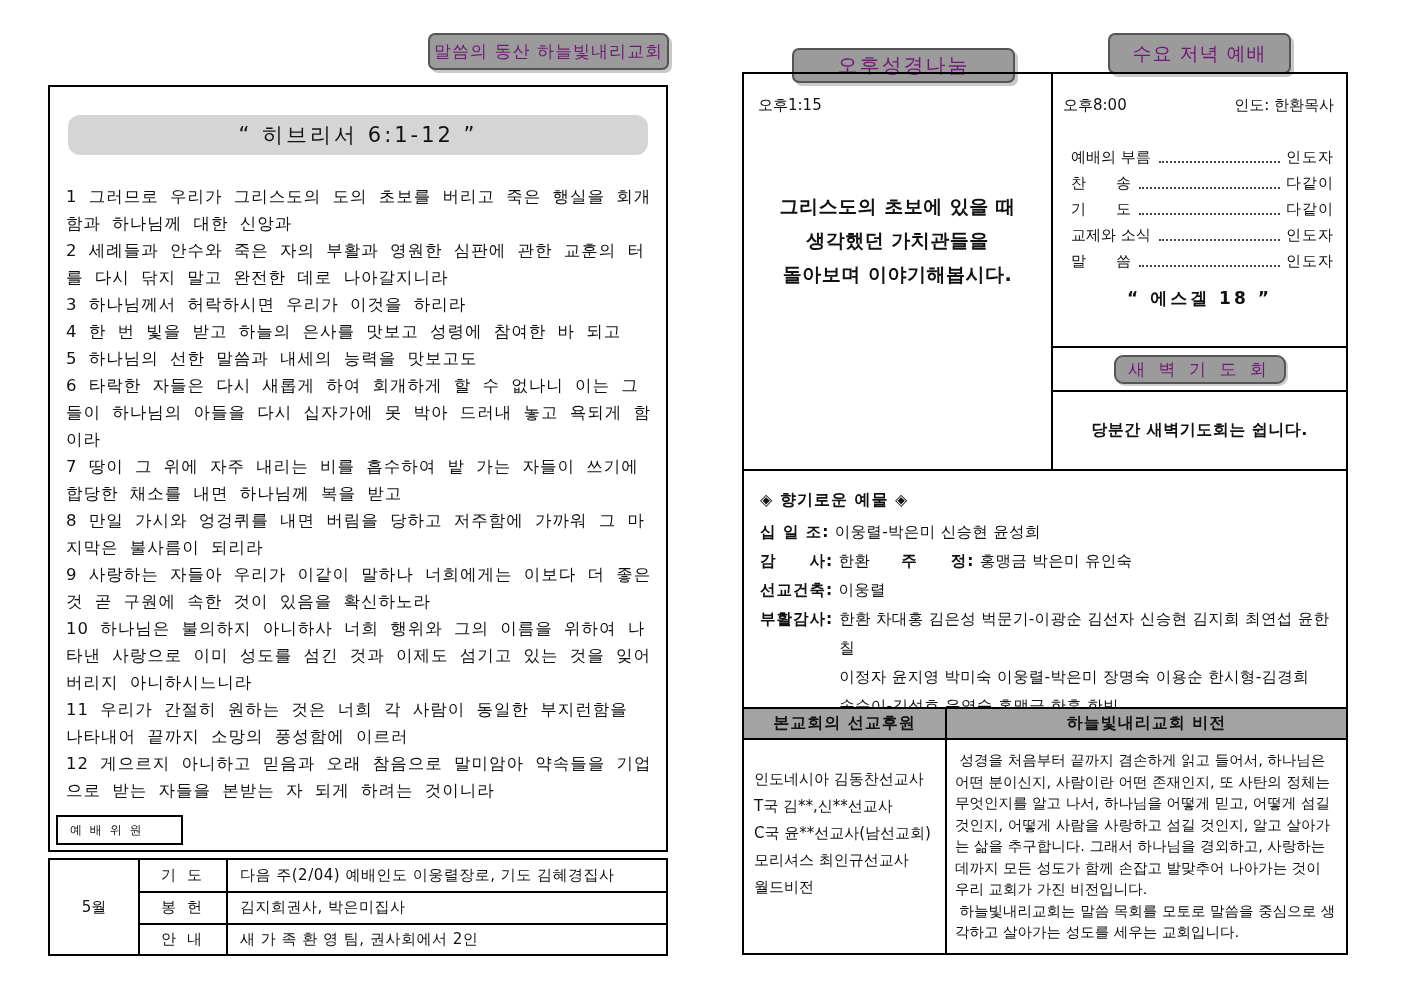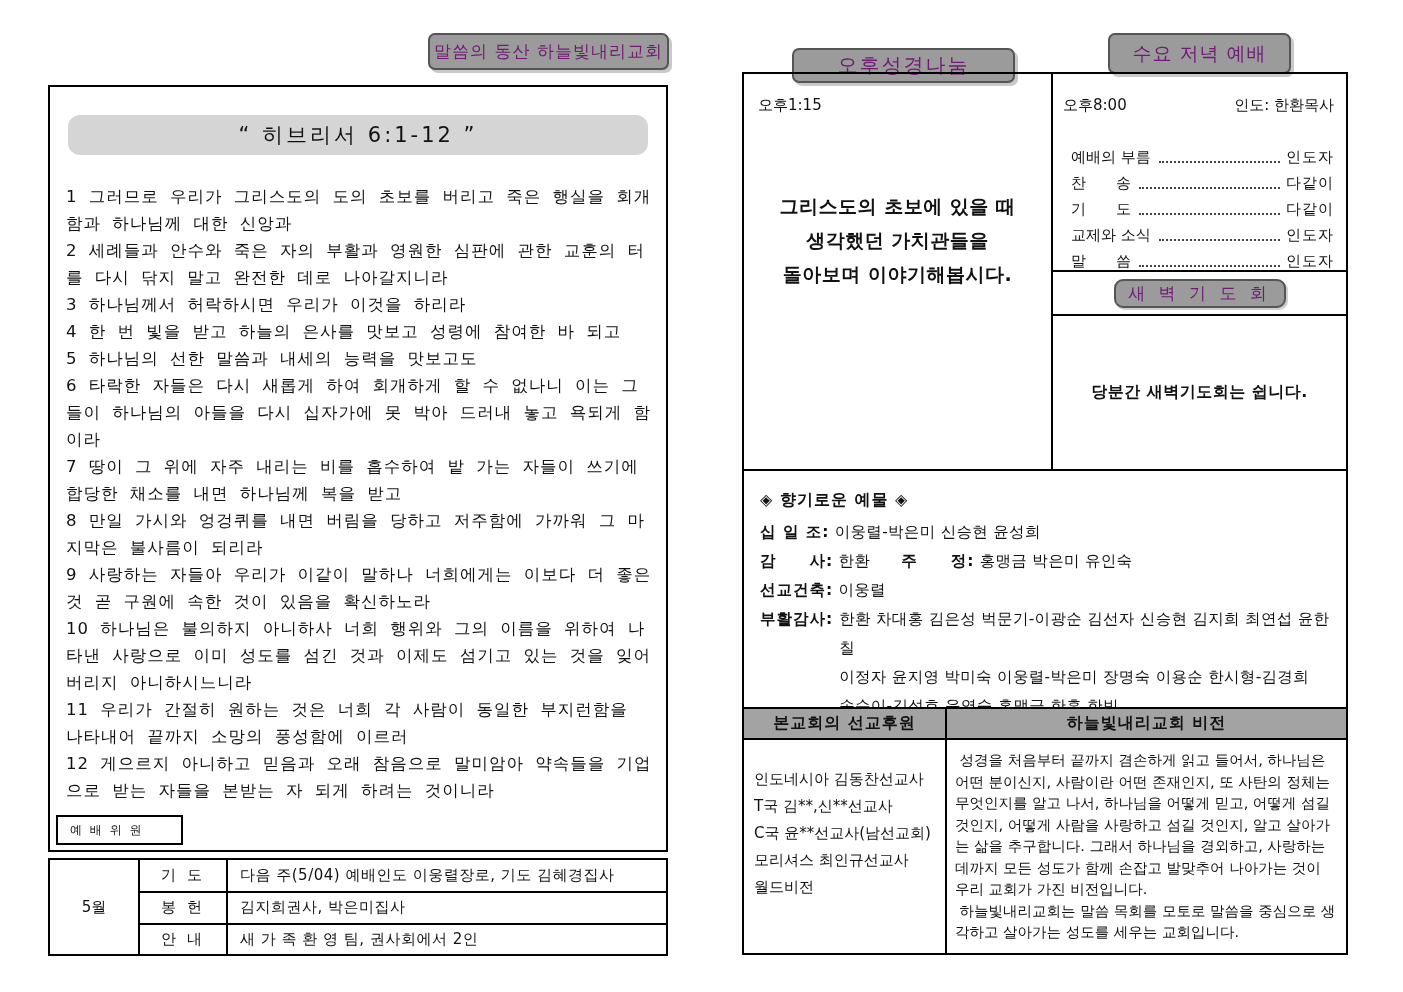--- a/index.html
+++ b/index.html
@@ -50,21 +50,21 @@
 
   .r-row1 { height:395px; display:flex; }
   .r-row1-left { width:307px; position:relative; }
   .study-time { position:absolute; left:14px; top:22px; font-size:15px; }
   .study-topic { margin-top:115px; text-align:center; font-weight:bold;
     font-size:19px; line-height:34px; letter-spacing:0.5px; }
   .r-row1-right { flex:1; border-left:2px solid #000; display:flex;
     flex-direction:column; }
   .svc-head { display:flex; justify-content:space-between;
     padding:22px 12px 0 10px; font-size:15px; }
-  .order-area { height:196px; }
+  .order-area { height:272px; }
   .order-list { margin:26px 12px 0 18px; }
   .order-item { display:flex; align-items:flex-end; height:26px; font-size:15px; }
   .order-item .leader { flex:1; border-bottom:2px dotted #444; margin:0 6px 4px 8px; }
   .order-item .who { letter-spacing:1px; }
   .svc-scripture { text-align:center; font-weight:bold; font-size:17px;
     letter-spacing:3px; margin-top:16px; }
   .dawn-row { height:46px; border-top:2px solid #000; border-bottom:2px solid #000;
     display:flex; align-items:center; justify-content:center; }
   .dawn-badge { width:172px; height:29px; font-size:17px; letter-spacing:4px;
     border-radius:9px; box-shadow:2px 2px 0 #cfcfcf; }
@@ -116,21 +116,21 @@
     <div>11 우리가 간절히 원하는 것은 너희 각 사람이 동일한 부지런함을 나타내어 끝까지 소망의 풍성함에 이르러</div>
     <div>12 게으르지 아니하고 믿음과 오래 참음으로 말미암아 약속들을 기업으로 받는 자들을 본받는 자 되게 하려는 것이니라</div>
   </div>
 
   <div class="committee-pill">예 배 위 원</div>
 </div>
 
 <div class="left-table">
   <div class="cell month">5월</div>
   <div class="cell lab row1">기 도</div>
-  <div class="cell val row1">다음 주(5/04) 예배인도 이웅렬장로, 기도 김혜경집사</div>
+  <div class="cell val row1">다음 주(2/04) 예배인도 이웅렬장로, 기도 김혜경집사</div>
   <div class="cell lab">봉 헌</div>
   <div class="cell val">김지희권사, 박은미집사</div>
   <div class="cell lab">안 내</div>
   <div class="cell val">새 가 족 환 영 팀, 권사회에서 2인</div>
 </div>
 
 <div class="badge study-badge">오후성경나눔</div>
 <div class="badge wed-badge">수요 저녁 예배</div>
 
 <div class="right-box">

